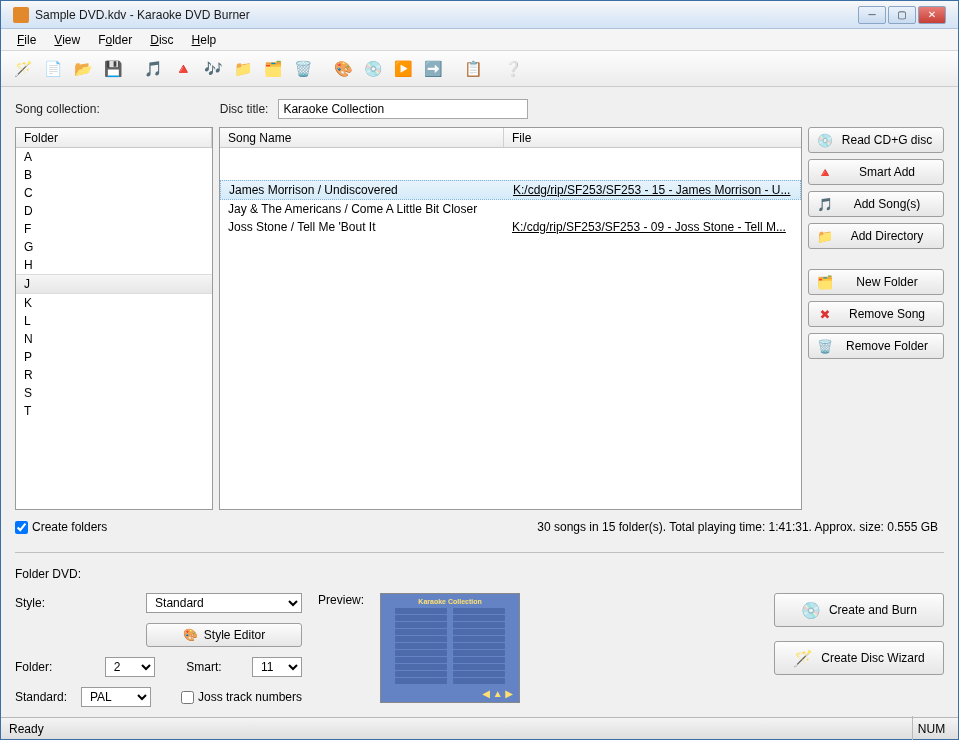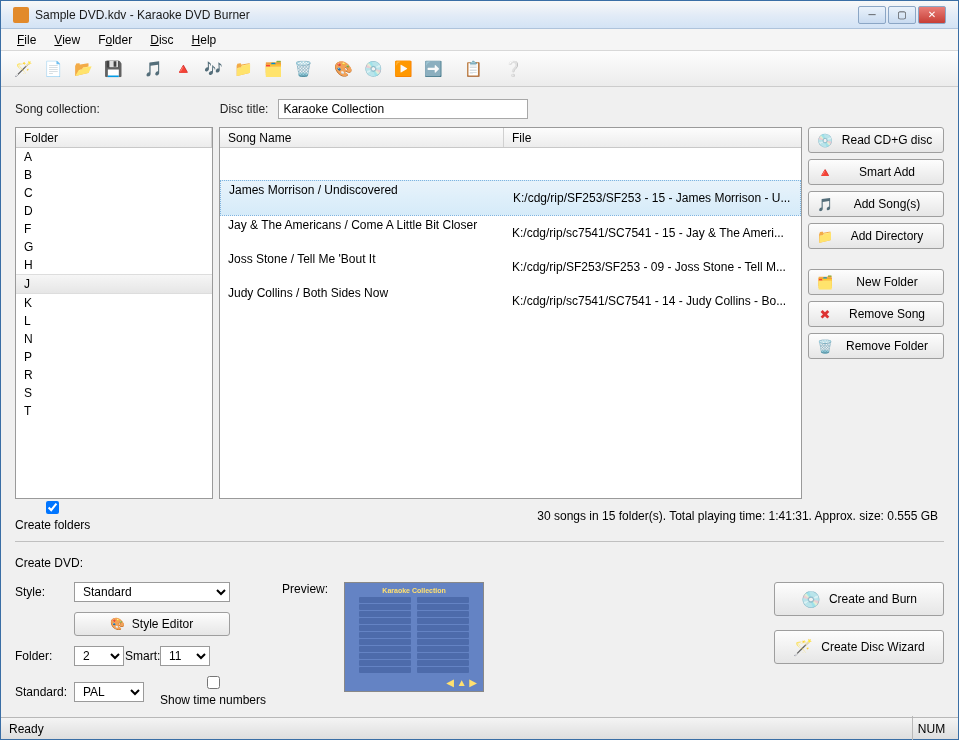--- a/index.html
+++ b/index.html
@@ -127,21 +127,21 @@
   background: linear-gradient(to bottom,#f6f6f6,#e6e6e6);
   border-top:1px solid #ddd; border-bottom:1px solid #ddd;
 }
 .song-list { flex:1; overflow:auto;margin-top:32px; }
 .song-row {
   display:flex;
   line-height: 18px;
   cursor:default;
 }
 .song-row .c-name { width: 284px; padding: 0 8px; white-space:nowrap; overflow:hidden; text-overflow:ellipsis;}
-.song-row .c-file { flex:1; padding: 8px 8px; white-space:nowrap; overflow:hidden; text-overflow:ellipsis;}
+.song-row .c-file { flex:1; padding: 0 8px; white-space:nowrap; overflow:hidden; text-overflow:ellipsis;text-decoration:underline;}
 .song-row.selected {
   background: linear-gradient(to bottom,#e8f3fb,#d5ebf9);
   border:1px dotted #7fb4e0;
 }
 
 .side-buttons {
   width: 136px;
   display:flex; flex-direction:column; gap:6px;
 }
 .side-btn {
@@ -155,33 +155,33 @@
   cursor:default;
   font-size:12px;
 }
 .side-btn .ico { width:16px; height:16px; display:flex;align-items:center;justify-content:center;font-size:13px;}
 .side-btn span.lbl { flex:1; text-align:center; }
 
 .summary-row {
   display:flex; align-items:center;
   height: 22px;
 }
-.chk { display:flex; align-items:center; gap:4px;flex-direction:column; }
+.chk { display:flex; align-items:center; gap:4px; }
 .chk input { width:13px;height:13px;}
 .summary-text { flex:1; text-align:right; padding-right:6px; }
 
 .divider { height:1px; background:#c0c0c0; margin: 8px 0; }
 
 .create-dvd-section {
   display:flex; gap: 16px;
 }
 .form-col {
   display:flex; flex-direction:column; gap:10px;
 }
-.form-row { display:flex; align-items:center; gap:1px; }
+.form-row { display:flex; align-items:center; gap:8px;justify-content:space-between; }
 .form-row .flabel { width: 58px; }
 .select-box {
   border:1px solid #9a9a9a;
   background:#fff;
   height:20px;
   font:inherit;
   padding: 0 4px;
 }
 .btn-std {
   height:24px;
@@ -329,29 +329,24 @@
           <div class="hcell" style="width:284px">Song Name</div>
           <div class="hcell" style="flex:1;border-right:none">File</div>
         </div>
         <div class="song-list" id="song-list">
             <div class="song-row selected">
               <div class="c-name">James Morrison / Undiscovered</div>
               <div class="c-file">K:/cdg/rip/SF253/SF253 - 15 - James Morrison - U...</div>
             </div>
             <div class="song-row">
               <div class="c-name">Jay &amp; The Americans / Come A Little Bit Closer</div>
-              <div class="c-file">K:/cdg/rip/sc7541/SC7541 - 15 - Jay &amp; The Ameri...</div>
             </div>
             <div class="song-row">
               <div class="c-name">Joss Stone / Tell Me 'Bout It</div>
               <div class="c-file">K:/cdg/rip/SF253/SF253 - 09 - Joss Stone - Tell M...</div>
-            </div>
-            <div class="song-row">
-              <div class="c-name">Judy Collins / Both Sides Now</div>
-              <div class="c-file">K:/cdg/rip/sc7541/SC7541 - 14 - Judy Collins - Bo...</div>
             </div>
           </div>
       </div>
 
       <div class="side-buttons">
         <div class="side-btn">
             <span class="ico">💿</span>
             <span class="lbl">Read CD+G disc</span>
           </div>
         <div class="side-btn">
@@ -385,21 +380,21 @@
     <div class="summary-row">
       <label class="chk">
         <input type="checkbox" checked="" style="">
         <span>Create folders</span>
       </label>
       <div class="summary-text">30 songs in 15 folder(s). Total playing time: 1:41:31. Approx. size: 0.555 GB</div>
     </div>
 
     <div class="divider"></div>
 
-    <div style="margin-bottom:6px;">Create DVD:</div>
+    <div style="margin-bottom:6px;">Folder DVD:</div>
 
     <div class="create-dvd-section">
       <div class="form-col">
         <div class="form-row">
           <span class="flabel">Style:</span>
           <select class="select-box" style="width:156px">
             <option>Standard</option>
           </select>
         </div>
         <div class="form-row">
@@ -414,21 +409,21 @@
           <select class="select-box" style="width:50px"><option>2</option></select>
           <span style="width:34px;text-align:right">Smart:</span>
           <select class="select-box" style="width:50px"><option>11</option></select>
         </div>
         <div class="form-row">
           <span class="flabel">Standard:</span>
           <select class="select-box" style="width:70px"><option>PAL</option></select>
           <span style="width:14px"></span>
           <label class="chk">
             <input type="checkbox" style="">
-            <span>Show time numbers</span>
+            <span>Joss track numbers</span>
           </label>
         </div>
       </div>
 
       <div>
         <div style="margin-bottom:4px">Preview:</div>
       </div>
       <div class="preview-box">
         <div class="preview-title">Karaoke Collection</div>
         <div class="preview-grid">

